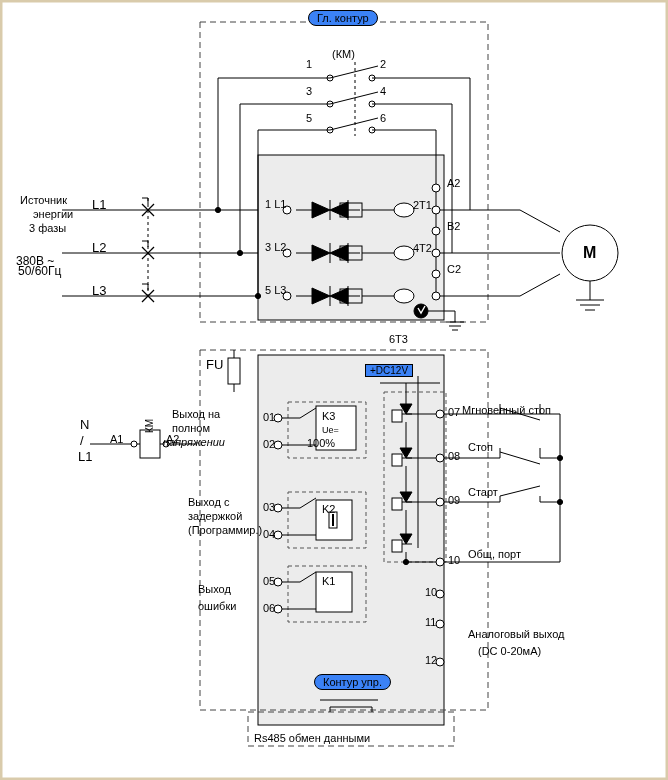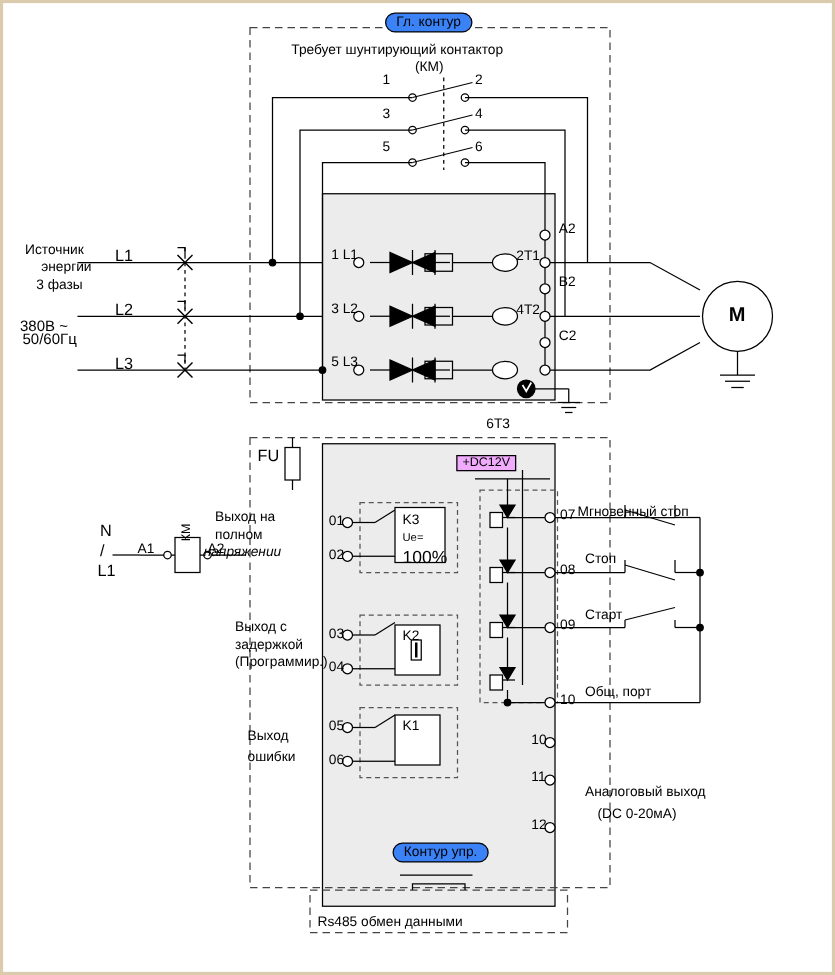--- a/index.html
+++ b/index.html
@@ -1,21 +1,21 @@
 <!DOCTYPE html>
 <html><head>
 <meta charset="utf-8">
 <style>
   html,body{margin:0;padding:0;background:#ffffff;}
   body{font-family:"Liberation Sans",sans-serif;}
   #root{position:relative;width:668px;height:780px;background:#ffffff;overflow:hidden;}
   .lbl{position:absolute;font-size:11px;color:#000;white-space:nowrap;line-height:1.15;}
   svg{position:absolute;left:0;top:0;}
   .tag{position:absolute;font-size:11px;color:#000;background:#3b82f6;border:1px solid #000;border-radius:9px;padding:1px 8px;white-space:nowrap;}
-  .tagsq{position:absolute;font-size:10px;color:#000;background:#f0abfc;border:1px solid #000;padding:0 4px;white-space:nowrap;}
+  .tagsq{position:absolute;font-size:10px;color:#000;background:#3b82f6;border:1px solid #000;padding:0 4px;white-space:nowrap;}
 </style>
 </head>
 <body>
 
 <div id="root">
 
   <svg width="668" height="780">
 
     <rect x="1" y="1" width="666" height="778" fill="none" stroke="#d9cbab" stroke-width="3"></rect>
 
@@ -264,21 +264,20 @@
       <line x1="444" y1="562" x2="560" y2="562"></line>
       <line x1="560" y1="414" x2="560" y2="562"></line>
       <circle cx="560" cy="458" r="2.6" fill="#000"></circle>
       <circle cx="560" cy="502" r="2.6" fill="#000"></circle>
     </g>
 
     <path d="M320 700 h58" stroke="#000" fill="none"></path>
   </svg>
 
   <div class="tag" style="left:308px;top:10px;">Гл. контур</div>
-  <div class="lbl" style="left:233px;top:34px;">Требует шунтирующий контактор</div>
   <div class="lbl" style="left:332px;top:48px;">(КМ)</div>
 
   <div class="lbl" style="left:306px;top:58px;">1</div>
   <div class="lbl" style="left:380px;top:58px;">2</div>
   <div class="lbl" style="left:306px;top:85px;">3</div>
   <div class="lbl" style="left:380px;top:85px;">4</div>
   <div class="lbl" style="left:306px;top:112px;">5</div>
   <div class="lbl" style="left:380px;top:112px;">6</div>
 
   <div class="lbl" style="left:20px;top:194px;">Источник</div>
@@ -321,21 +320,21 @@
 
   <div class="lbl" style="left:188px;top:496px;">Выход с</div>
   <div class="lbl" style="left:188px;top:510px;">задержкой</div>
   <div class="lbl" style="left:188px;top:524px;">(Программир.)</div>
 
   <div class="lbl" style="left:198px;top:583px;">Выход</div>
   <div class="lbl" style="left:198px;top:600px;">ошибки</div>
 
   <div class="lbl" style="left:322px;top:410px;">K3</div>
   <div class="lbl" style="left:322px;top:425px;font-size:9px;">Ue=</div>
-  <div class="lbl" style="left:322px;top:437px;font-size:14px;">100%</div>
+  <div class="lbl" style="left:307px;top:437px;font-size:11px;">100%</div>
   <div class="lbl" style="left:322px;top:503px;">K2</div>
   <div class="lbl" style="left:322px;top:575px;">K1</div>
 
   <div class="lbl" style="left:263px;top:411px;">01</div>
   <div class="lbl" style="left:263px;top:438px;">02</div>
   <div class="lbl" style="left:263px;top:501px;text-align:right;">03</div>
   <div class="lbl" style="left:263px;top:528px;">04</div>
   <div class="lbl" style="left:263px;top:575px;">05</div>
   <div class="lbl" style="left:263px;top:602px;">06</div>
 

